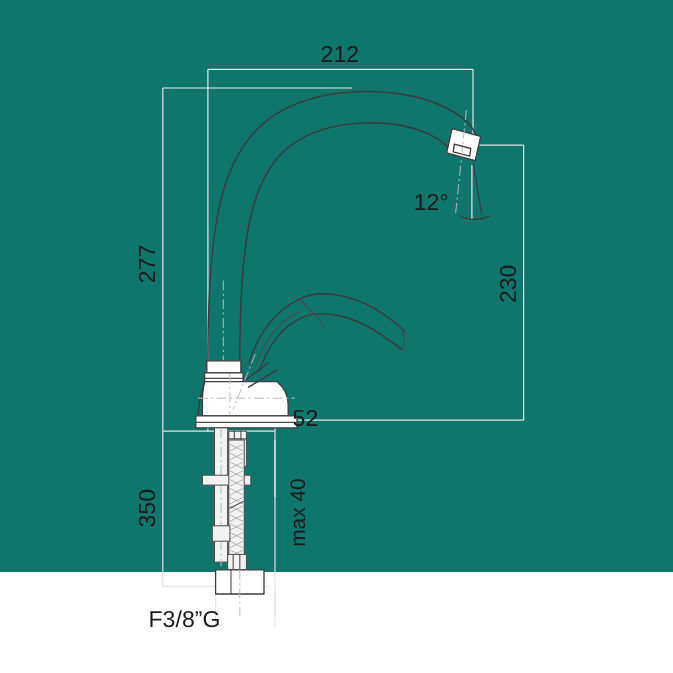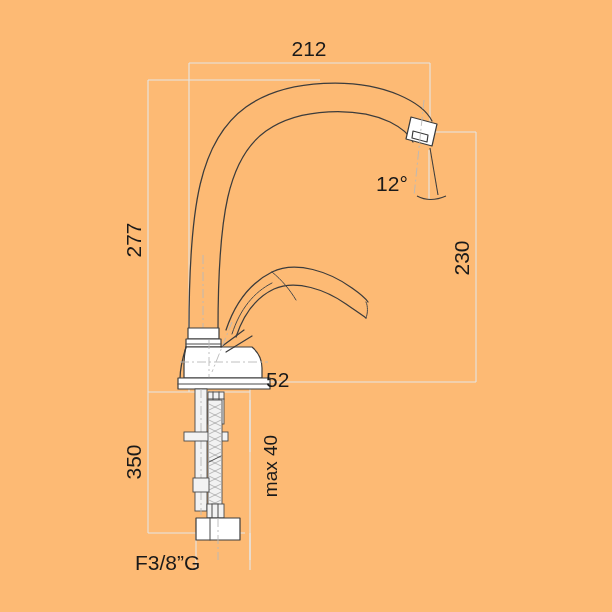--- a/index.html
+++ b/index.html
@@ -9,22 +9,22 @@
   }
   body {
     width: 612px;
     height: 612px;
     overflow: hidden;
     font-family: "Liberation Sans", sans-serif;
   }
   #drawing-root {
     position: relative;
     width: 612px;
-    height: 612px;
-    background: #fdba74;
+    height: 520px;
+    background: #0f766e;
   }
   #tech-svg {
     display: block;
     width: 612px;
     height: 612px;
   }
   .dim-text {
     font-family: "Liberation Sans", sans-serif;
     font-size: 21px;
     fill: #1a1a1a;

